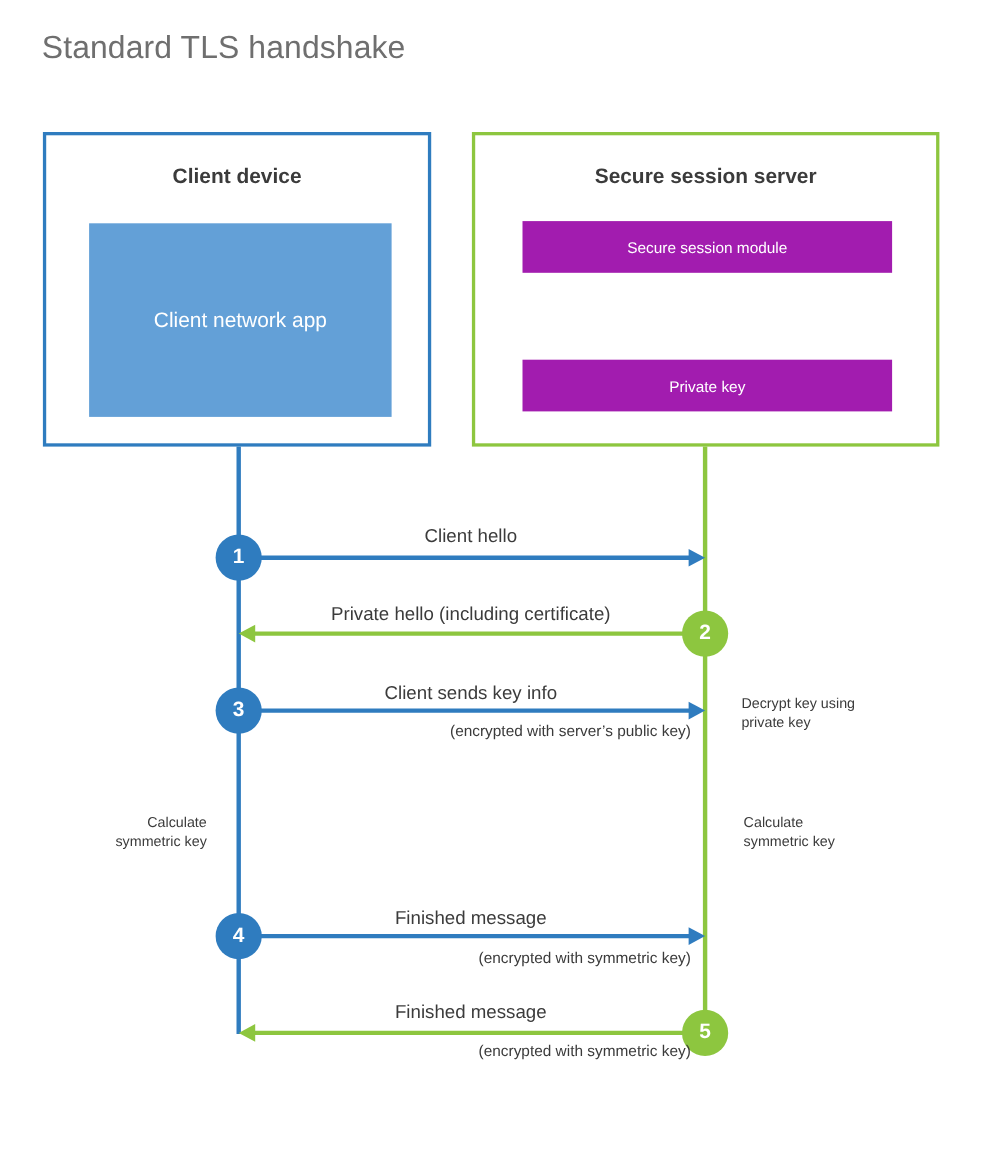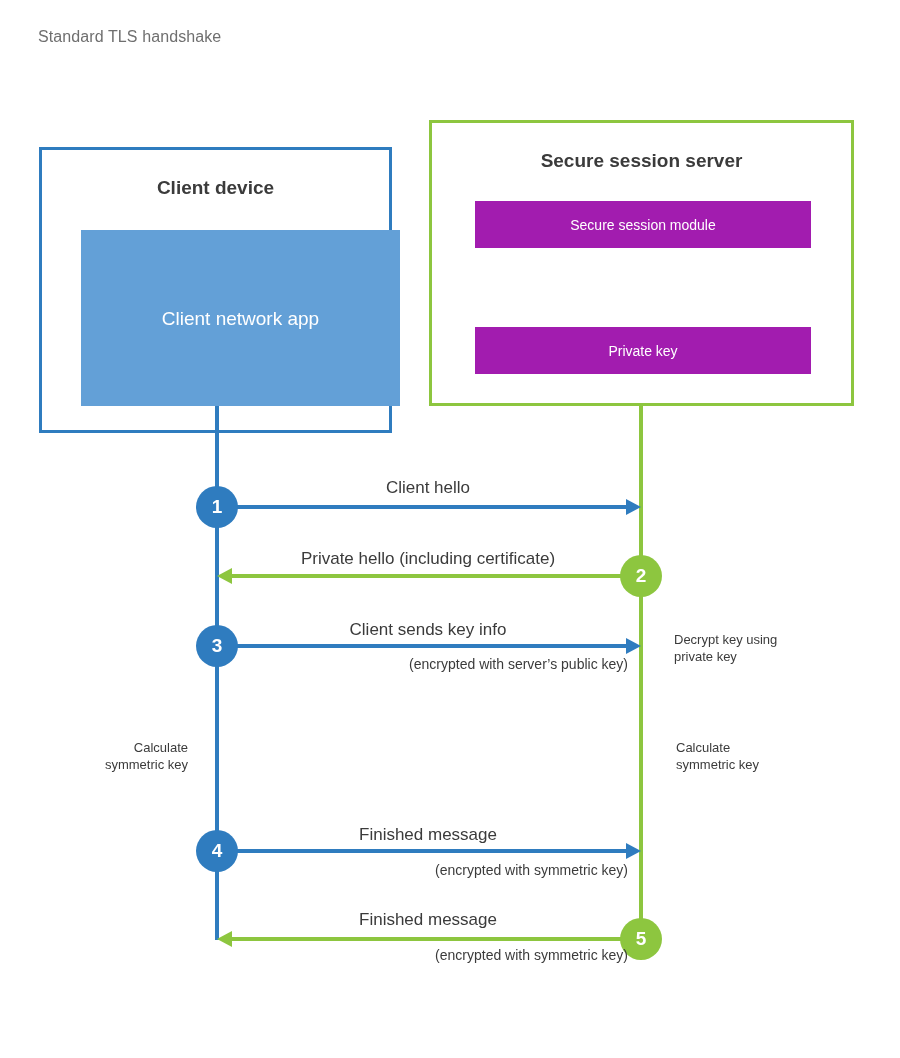--- a/index.html
+++ b/index.html
@@ -17,40 +17,39 @@
   #diagram-root {
     position: absolute;
     left: 0; top: 0;
     width: 900px;
     height: 1058px;
   }
   .page-title {
     position: absolute;
     left: 38px;
     top: 28px;
-    font-size: 16px;
+    font-size: 29px;
     font-weight: 400;
     color: #6f6f6f;
     letter-spacing: 0.1px;
     white-space: nowrap;
   }
 
   
   .party-box {
     position: absolute;
     background: #ffffff;
     box-sizing: border-box;
   }
   #client-box {
     left: 39px;
     top: 120px;
     width: 353px;
     height: 286px;
     border: 3px solid #2F7CBF;
-    margin-top: 27px;
   }
   #server-box {
     left: 429px;
     top: 120px;
     width: 425px;
     height: 286px;
     border: 3px solid #8DC63F;
   }
   .party-title {
     position: absolute;
@@ -61,21 +60,21 @@
     font-size: 19px;
     font-weight: bold;
     color: #3b3b3b;
   }
 
   
   #client-app-block {
     position: absolute;
     left: 39px;
     top: 80px;
-    width: 319px;
+    width: 275px;
     height: 176px;
     background: #63A0D7;
     color: #ffffff;
     font-size: 19px;
     line-height: 27px;
     display: flex;
     align-items: center;
     justify-content: center;
     text-align: center;
     padding: 0 14px;

